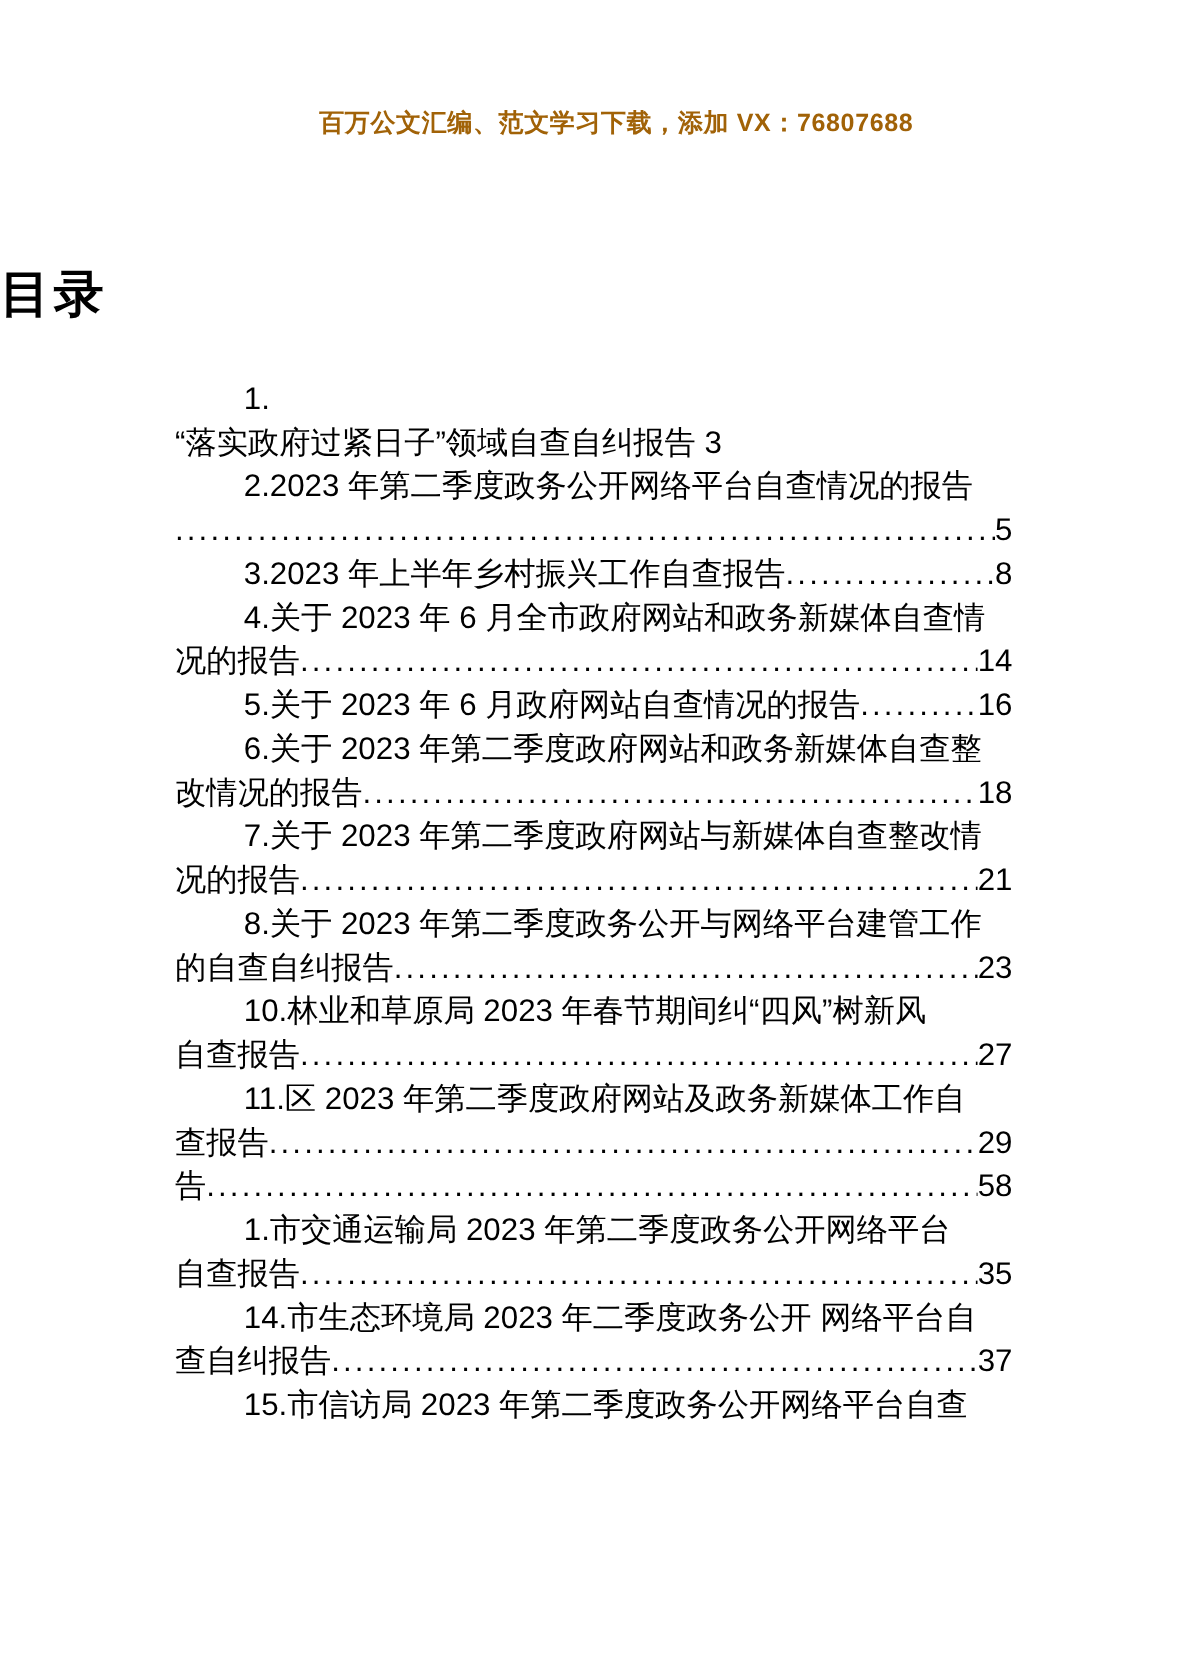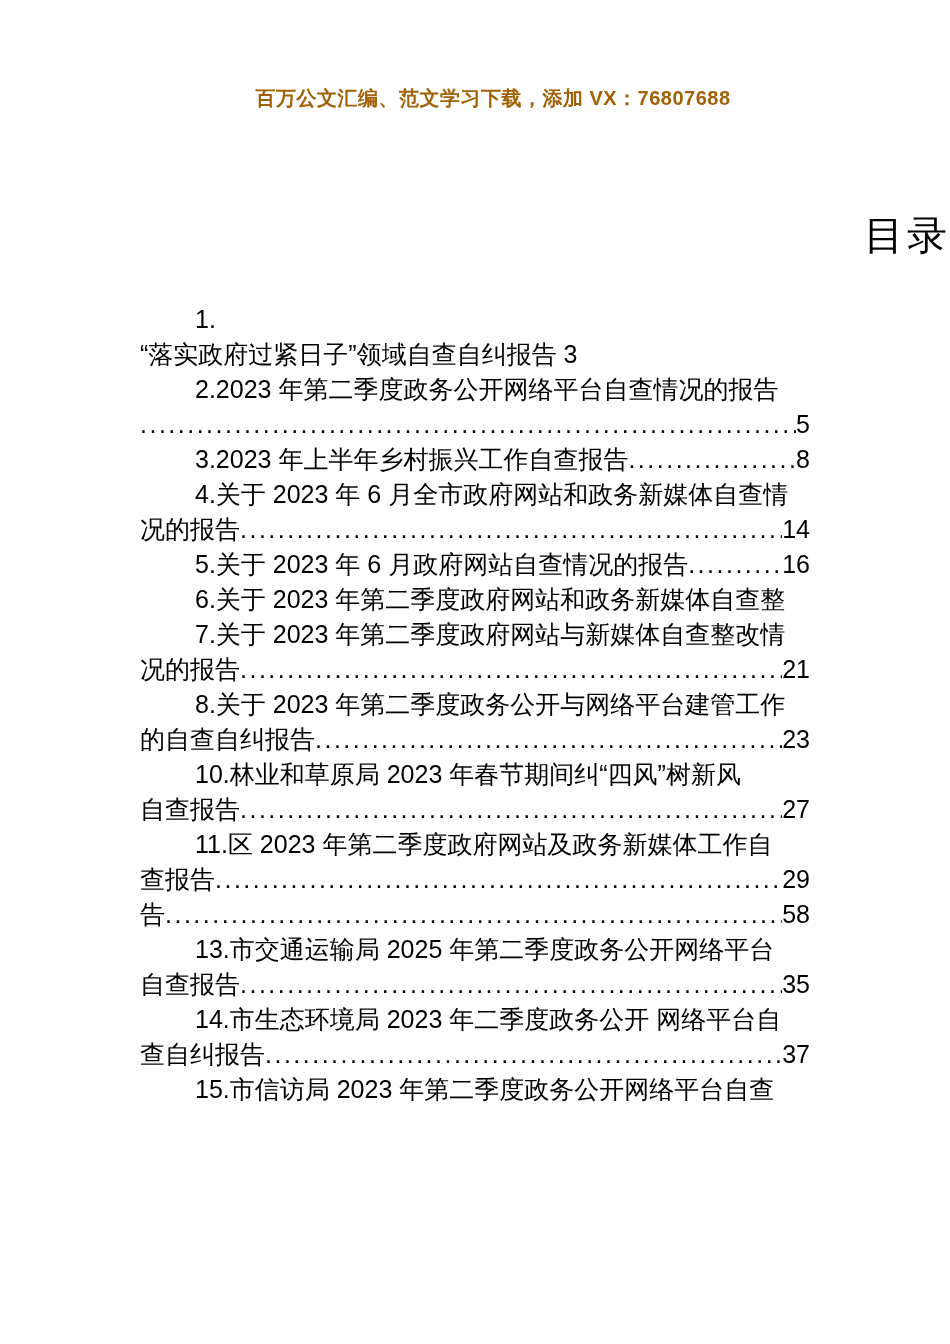--- a/index.html
+++ b/index.html
@@ -21,23 +21,23 @@
     font-size: 20px;
     font-weight: bold;
     letter-spacing: 0.5px;
   }
   .doc-title {
     position: absolute;
     top: 208px;
     left: 0;
     width: 100%;
     margin: 0;
-    text-align: right;
+    text-align: left;
     font-size: 40px;
-    font-weight: normal;
+    font-weight: bold;
     letter-spacing: 3px;
   }
   .toc {
     position: absolute;
     top: 302px;
     left: 140px;
     width: 670px;
     font-size: 25px;
     line-height: 35px;
   }
@@ -100,20 +100,25 @@
   </div>
       <div class="toc-line indent">
     <span class="line-text">5.关于 2023 年 6 月政府网站自查情况的报告</span>
     <span class="dots"></span>
     <span class="page-num">16</span>
   </div>
       <div class="toc-line indent">
     <span class="line-text">6.关于 2023 年第二季度政府网站和政务新媒体自查整</span>
 
   </div>
+      <div class="toc-line">
+    <span class="line-text">改情况的报告</span>
+    <span class="dots"></span>
+    <span class="page-num">18</span>
+  </div>
       <div class="toc-line indent">
     <span class="line-text">7.关于 2023 年第二季度政府网站与新媒体自查整改情</span>
 
   </div>
       <div class="toc-line">
     <span class="line-text">况的报告</span>
     <span class="dots"></span>
     <span class="page-num">21</span>
   </div>
       <div class="toc-line indent">
@@ -142,21 +147,21 @@
     <span class="line-text">查报告</span>
     <span class="dots"></span>
     <span class="page-num">29</span>
   </div>
       <div class="toc-line">
     <span class="line-text">告</span>
     <span class="dots"></span>
     <span class="page-num">58</span>
   </div>
       <div class="toc-line indent">
-    <span class="line-text">13.市交通运输局 2025 年第二季度政务公开网络平台</span>
+    <span class="line-text">1.市交通运输局 2023 年第二季度政务公开网络平台</span>
 
   </div>
       <div class="toc-line">
     <span class="line-text">自查报告</span>
     <span class="dots"></span>
     <span class="page-num">35</span>
   </div>
       <div class="toc-line indent">
     <span class="line-text">14.市生态环境局 2023 年二季度政务公开 网络平台自</span>
 

